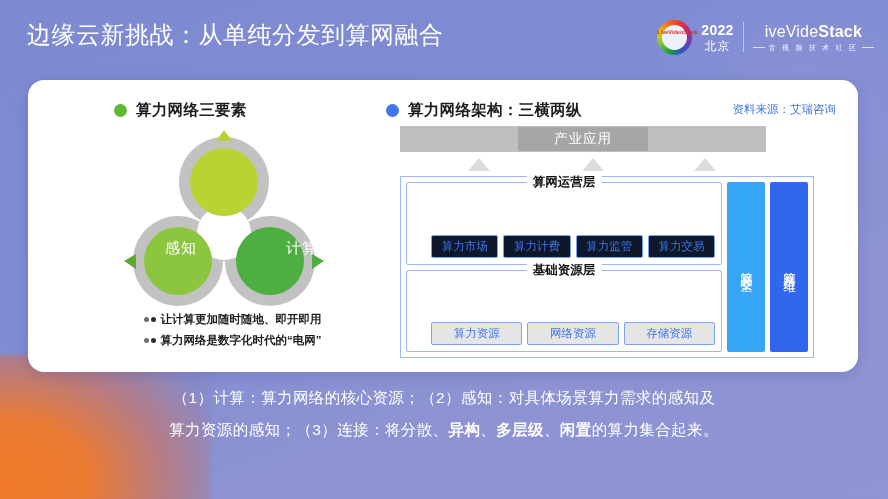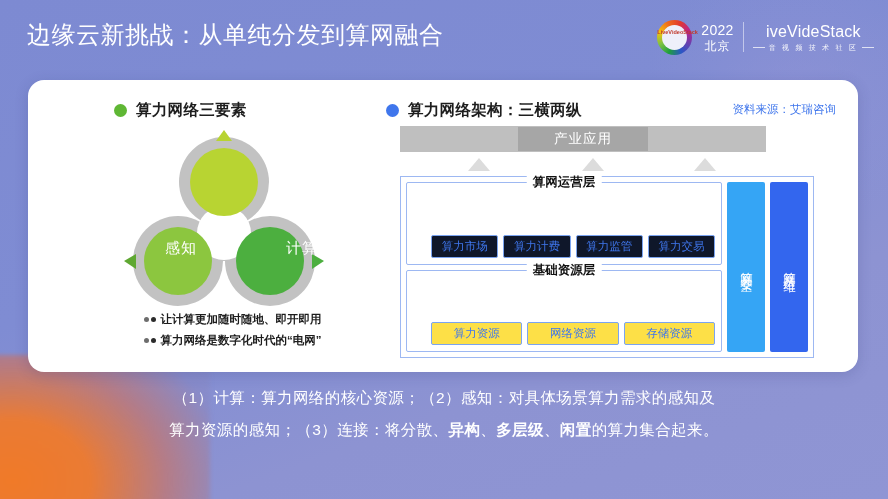--- a/index.html
+++ b/index.html
@@ -35,26 +35,26 @@
   .brand{position:absolute;right:14px;top:17px;height:40px;display:flex;align-items:center;gap:9px;}
   .brand-mark{width:35px;height:35px;border-radius:50%;position:relative;
     background:conic-gradient(from 200deg,#1e9e3e,#7dc242,#f4c20d,#ef6c1a,#e23a2e,#b9248d,#6d3ead,#2a56c6,#1e9e3e);
   }
   .brand-mark::after{content:"";position:absolute;left:5px;top:5px;right:5px;bottom:5px;border-radius:50%;
     background:#eef0fa;}
   .brand-mark .inner-txt{position:absolute;left:0;right:0;top:9px;text-align:center;
     font-size:5.5px;line-height:6px;color:#c0392b;font-weight:bold;z-index:2;}
   .brand-year{display:flex;flex-direction:column;align-items:center;justify-content:center;
     color:#fff;line-height:1;}
-  .brand-year .yr{font-size:14px;font-weight:normal;letter-spacing:.3px;}
+  .brand-year .yr{font-size:14px;font-weight:bold;letter-spacing:.3px;}
   .brand-year .city{font-size:12px;margin-top:3px;letter-spacing:1px;}
   .brand-sep{width:1px;height:30px;background:rgba(255,255,255,.5);}
   .brand-lvs{display:flex;flex-direction:column;align-items:center;color:#fff;line-height:1;}
   .brand-lvs .lv1{font-size:16px;letter-spacing:.2px;white-space:nowrap;}
-  .brand-lvs .lv1 b{font-weight:normal;}
+  .brand-lvs .lv1 b{font-weight:bold;}
   .brand-lvs .lv2{font-size:7px;margin-top:4px;letter-spacing:2.2px;opacity:.92;white-space:nowrap;
     display:flex;align-items:center;gap:4px;}
   .brand-lvs .lv2::before,.brand-lvs .lv2::after{content:"";width:12px;height:1px;background:rgba(255,255,255,.8);}
 
   
   .card{
     position:absolute;left:28px;top:80px;width:830px;height:292px;
     background:#ffffff;border-radius:16px;
     box-shadow:0 3px 14px rgba(40,50,110,.18);
   }
@@ -102,21 +102,21 @@
   .arch-box{position:absolute;left:26px;top:50px;width:414px;height:182px;
     border:1px solid #9db8f2;box-sizing:border-box;background:#fff;
     display:flex;padding:5px;gap:5px;}
   .layers-col{flex:1 1 auto;display:flex;flex-direction:column;gap:5px;}
   .layer{position:relative;border:1px solid #9db8f2;border-radius:2px;box-sizing:border-box;
     flex:1 1 0;display:flex;align-items:flex-end;padding:0 6px 6px 24px;gap:5px;}
   .layer-title{position:absolute;left:50%;transform:translateX(-50%);top:-9px;background:#fff;
     padding:0 6px;font-size:12.5px;font-weight:bold;color:#111;white-space:nowrap;}
   .chip{flex:1 1 0;border:1px solid #7ba4f0;border-radius:2px;text-align:center;
     font-size:11.5px;color:#3f76ec;padding:3px 0;background:#0f172a;white-space:nowrap;}
-  .layer.base .chip{background:#fde047;border-color:#7ba4f0;}
+  .layer.base .chip{background:#e5e5e5;border-color:#7ba4f0;}
   .vbar{width:38px;border-radius:2px;display:flex;align-items:center;justify-content:center;}
   .vbar span{writing-mode:vertical-rl;color:#fff;font-size:12.5px;letter-spacing:2.5px;
     font-weight:normal;}
   .vbar.safety{background:#35a5f5;}
   .vbar.ops{background:#3366ee;}
 
   
   .footer{position:absolute;left:0;top:382px;width:888px;text-align:center;color:#ffffff;
     font-size:15.5px;line-height:32px;letter-spacing:.4px;}
   .footer b{font-weight:bold;}

